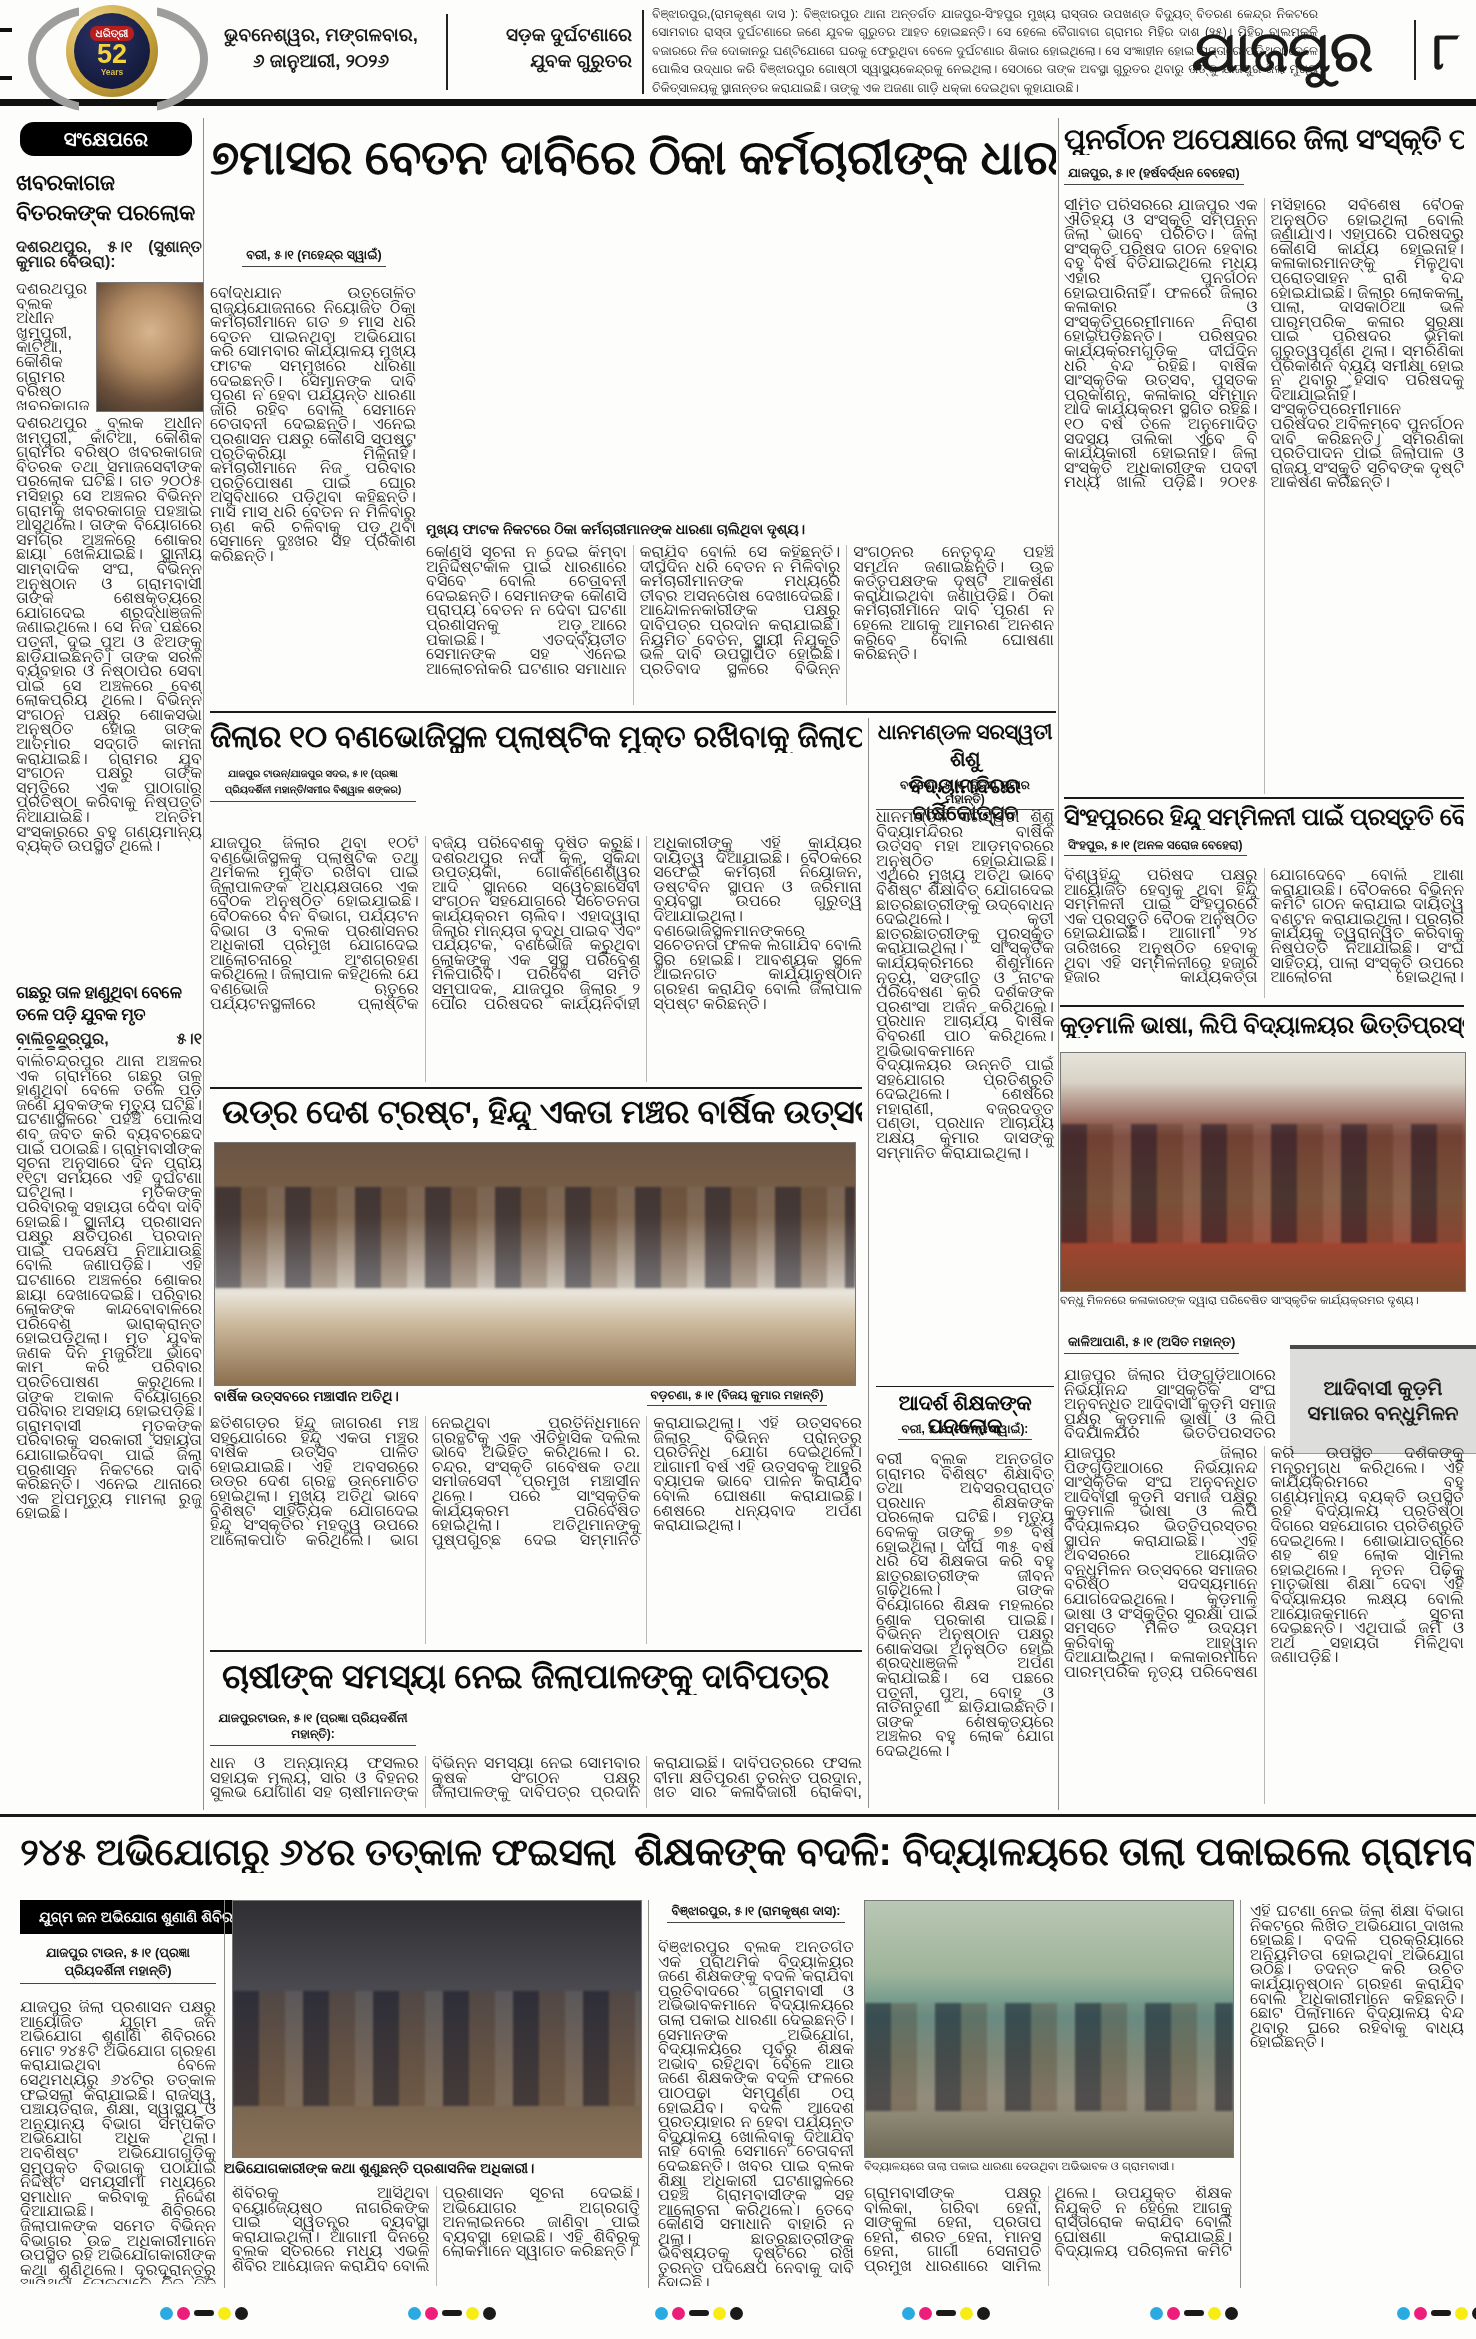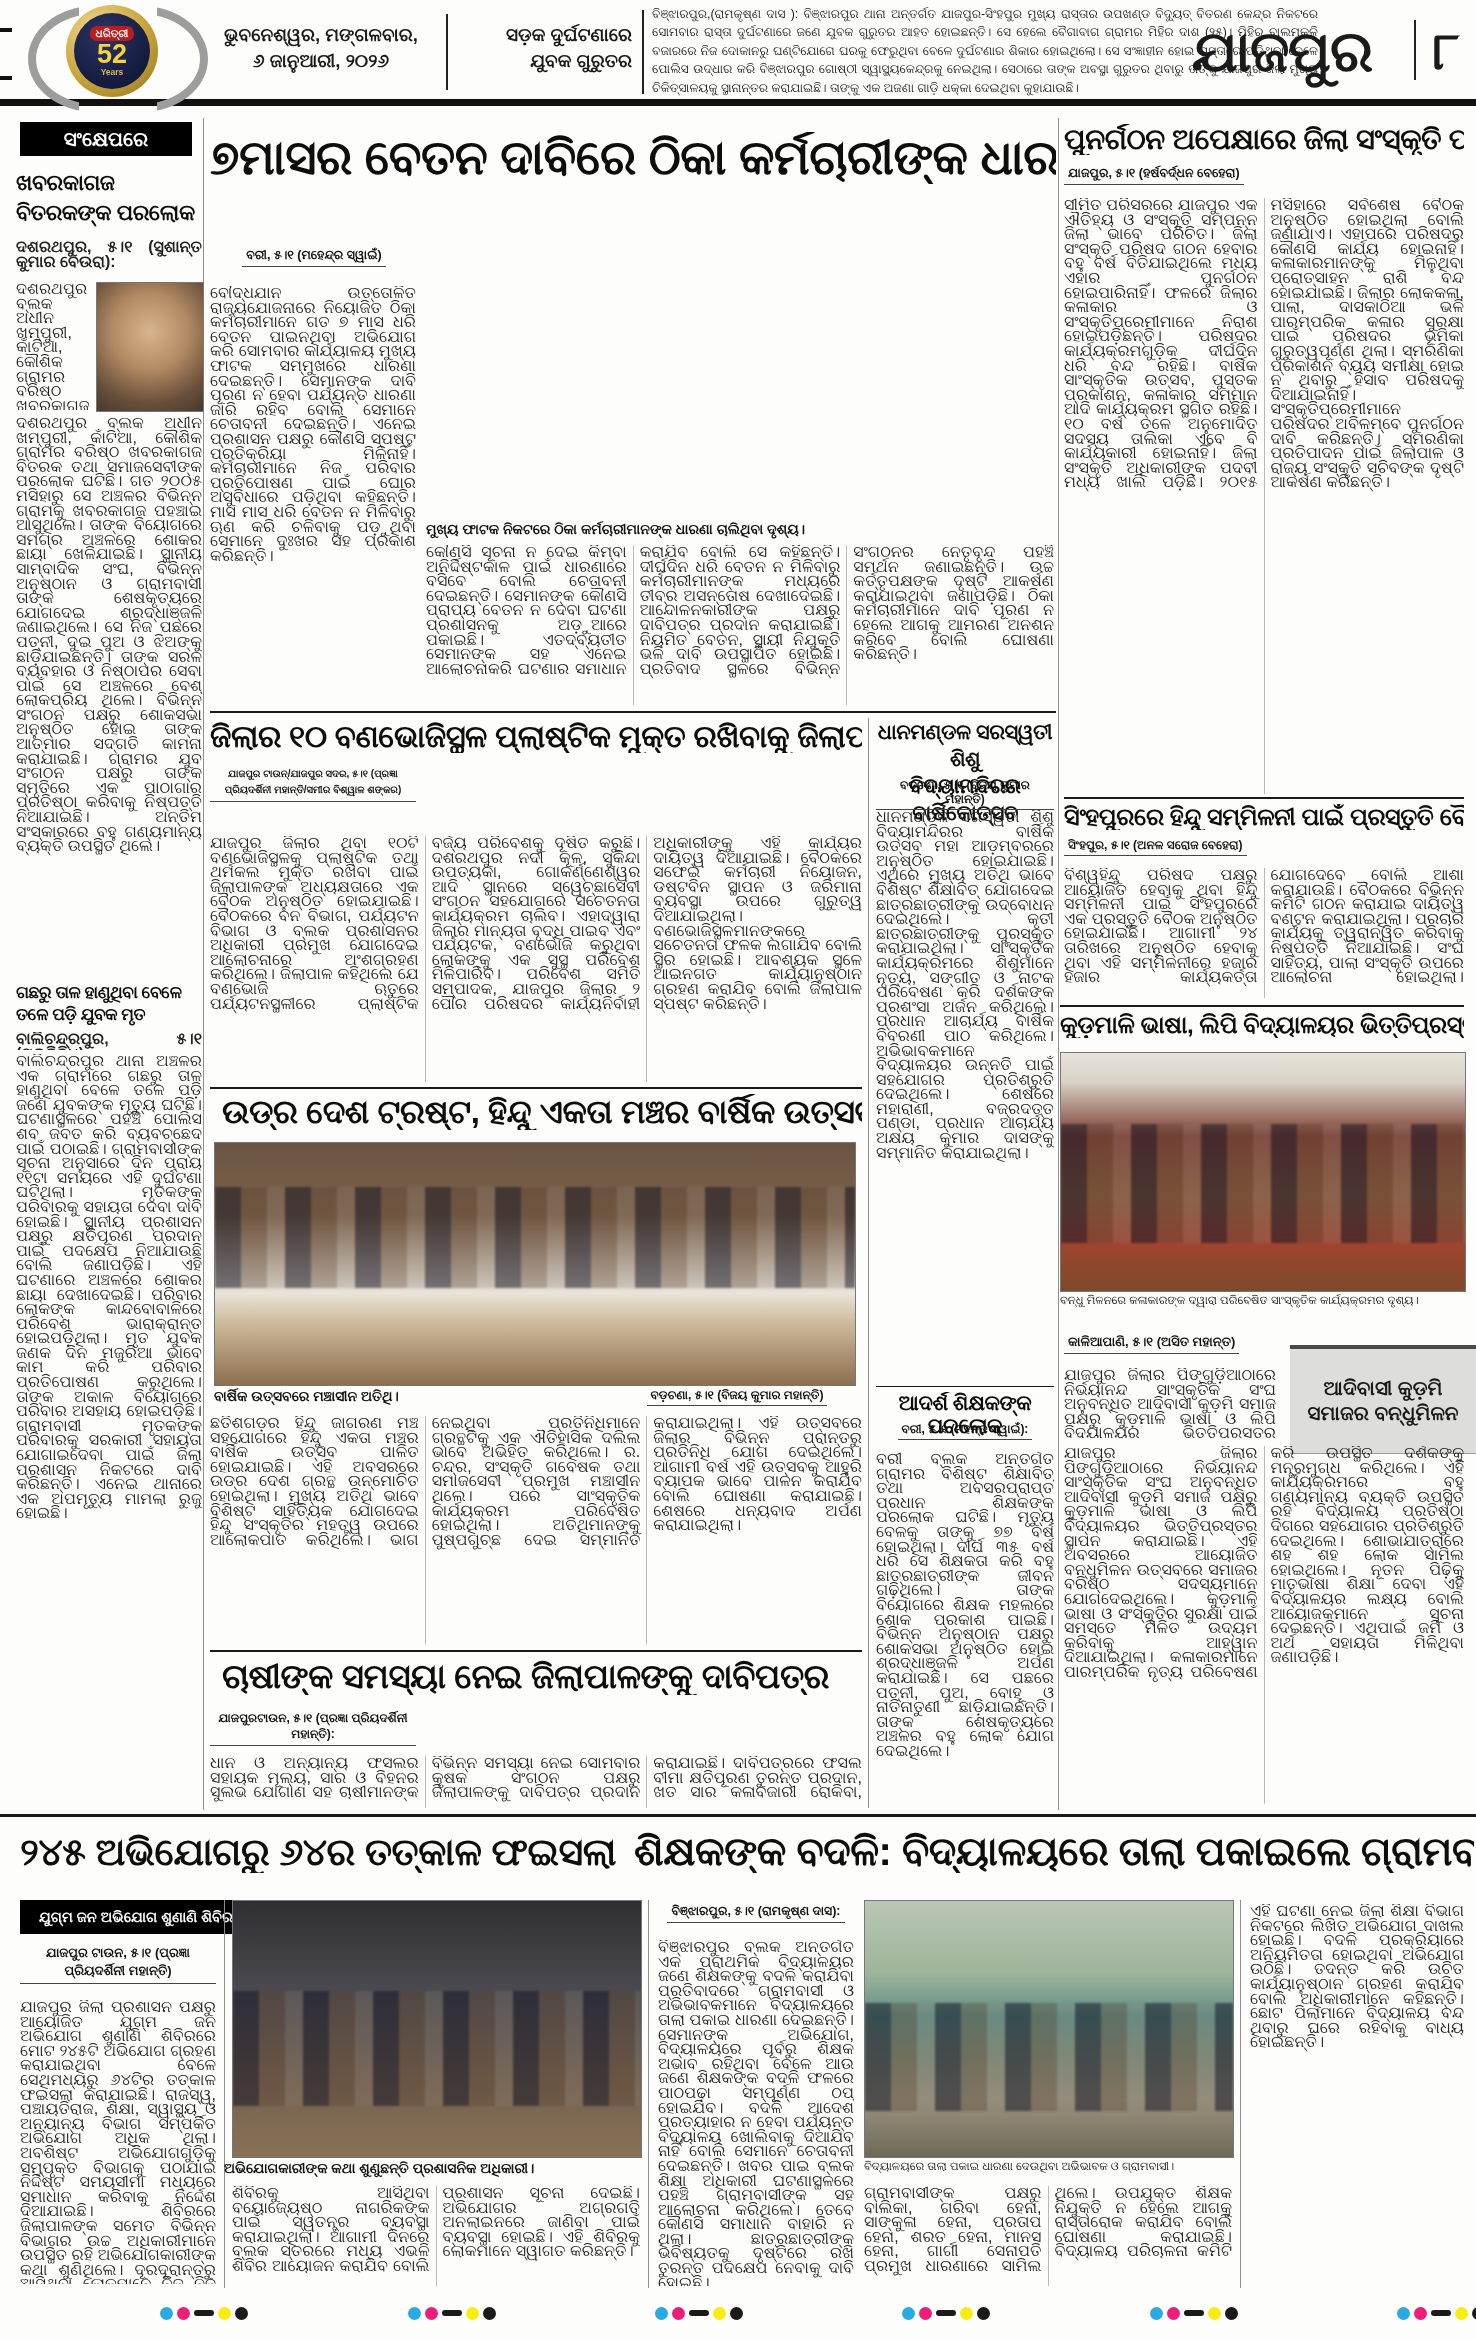--- a/index.html
+++ b/index.html
@@ -96,21 +96,21 @@
   <div class="abs" id="briefbody" style="left:652px;top:5px;width:666px;height:94px;overflow:hidden;">ବିଞ୍ଝାରପୁର,(ରାମକୃଷ୍ଣ ଦାସ ): ବିଞ୍ଝାରପୁର ଥାନା ଅନ୍ତର୍ଗତ ଯାଜପୁର-ସିଂହପୁର ମୁଖ୍ୟ ରାସ୍ତାର ଉପଖଣ୍ଡ ବିଦ୍ୟୁତ୍ ବିତରଣ କେନ୍ଦ୍ର ନିକଟରେ ସୋମବାର ରାସ୍ତା ଦୁର୍ଘଟଣାରେ ଜଣେ ଯୁବକ ଗୁରୁତର ଆହତ ହୋଇଛନ୍ତି। ସେ ହେଲେ ବୈଗାବାଗ ଗ୍ରାମର ମିହିର ଦାଶ (୨୫)। ମିହିର ବାଲମୁକୁଳି ବଜାରରେ ନିଜ ଦୋକାନରୁ ଘଣ୍ଟିଯୋଗେ ଘରକୁ ଫେରୁଥିବା ବେଳେ ଦୁର୍ଘଟଣାର ଶିକାର ହୋଇଥିଲୋ। ସେ ସଂଜ୍ଞାହୀନ ହୋଇ ରାସ୍ତାରେ ପଡ଼ିଥିବା ବେଳେ ପୋଲିସ ଉଦ୍ଧାର କରି ବିଞ୍ଝାରପୁର ଗୋଷ୍ଠୀ ସ୍ୱାସ୍ଥ୍ୟକେନ୍ଦ୍ରକୁ ନେଇଥିଲା। ସେଠାରେ ତାଙ୍କ ଅବସ୍ଥା ଗୁରୁତର ଥିବାରୁ ତାଙ୍କୁ ଯାଜପୁର ଜିଲା ମୁଖ୍ୟ ଚିକିତ୍ସାଳୟକୁ ସ୍ଥାନାନ୍ତର କରାଯାଇଛି। ତାଙ୍କୁ ଏକ ଅଜଣା ଗାଡ଼ି ଧକ୍କା ଦେଇଥିବା କୁହାଯାଉଛି।</div>
 
   <div class="abs" id="nameplate" style="left:1158px;top:16px;width:248px;text-align:center;">ଯାଜପୁର</div>
   <div class="abs mast-vr" style="left:1414px;top:20px;height:60px;"></div>
   <div class="abs" id="pagenum" style="left:1420px;top:18px;width:52px;text-align:center;">୮</div>
 
   <div class="abs vline" style="left:203px;top:118px;height:1692px;"></div>
   <div class="abs vline" style="left:1058px;top:118px;height:1692px;"></div>
   <div class="abs vline" style="left:868px;top:718px;height:1090px;"></div>
 
-  <div class="abs blackbox" id="sankhyep" style="left:20px;top:122px;width:172px;height:34px;">ସଂକ୍ଷେପରେ</div>
+  <div class="abs blackbox" id="sankhyep" style="left:20px;top:122px;width:172px;height:34px;border-radius:14px;">ସଂକ୍ଷେପରେ</div>
   <div class="abs hl" style="left:16px;top:168px;width:186px;font-size:22px;line-height:30px;">
     <div>ଖବରକାଗଜ</div>
     <div>ବିତରକଙ୍କ ପରଲୋକ</div>
   </div>
   <div class="abs bodytxt" style="left:16px;top:240px;width:186px;height:34px;font-weight:bold;">ଦଶରଥପୁର, ୫।୧ (ସୁଶାନ୍ତ କୁମାର ବେଉରା):</div>
   <div class="abs photo" id="photo-portrait" style="left:96px;top:282px;width:106px;height:128px;"></div>
   <div class="abs bodytxt" style="left:16px;top:282px;width:74px;height:128px;">ଦଶରଥପୁର ବ୍ଲକ ଅଧୀନ ଖମ୍ପୁରୀ, କାଁଟିଆ, କୌଶିକ ଗ୍ରାମର ବରିଷ୍ଠ ଖବରକାଗଜ ବିତରକ ତଥା ସମାଜସେବୀଙ୍କ ପରଲୋକ ଘଟିଛି। ଗତ ୨୦୦୫ ମସିହାରୁ ସେ ଅଞ୍ଚଳର ବିଭିନ୍ନ ଗ୍ରାମକୁ ଖବରକାଗଜ ପହଞ୍ଚାଇ ଆସୁଥିଲେ। ତାଙ୍କ ବିୟୋଗରେ ସମଗ୍ର ଅଞ୍ଚଳରେ ଶୋକର ଛାୟା ଖେଳିଯାଇଛି। ସ୍ଥାନୀୟ ସାମ୍ବାଦିକ ସଂଘ, ବିଭିନ୍ନ ଅନୁଷ୍ଠାନ ଓ ଗ୍ରାମବାସୀ ତାଙ୍କ ଶେଷକୃତ୍ୟରେ ଯୋଗଦେଇ ଶ୍ରଦ୍ଧାଞ୍ଜଳି ଜଣାଇଥିଲେ। ସେ ନିଜ ପଛରେ ପତ୍ନୀ, ଦୁଇ ପୁଅ ଓ ଝିଅଙ୍କୁ ଛାଡ଼ିଯାଇଛନ୍ତି। ତାଙ୍କ ସରଳ ବ୍ୟବହାର ଓ ନିଷ୍ଠାପର ସେବା ପାଇଁ ସେ ଅଞ୍ଚଳରେ ବେଶ୍ ଲୋକପ୍ରିୟ ଥିଲେ। ବିଭିନ୍ନ ସଂଗଠନ ପକ୍ଷରୁ ଶୋକସଭା ଅନୁଷ୍ଠିତ ହୋଇ ତାଙ୍କ ଆତ୍ମାର ସଦ୍‌ଗତି କାମନା କରାଯାଇଛି। ଗ୍ରାମର ଯୁବ ସଂଗଠନ ପକ୍ଷରୁ ତାଙ୍କ ସ୍ମୃତିରେ ଏକ ପାଠାଗାର ପ୍ରତିଷ୍ଠା କରିବାକୁ ନିଷ୍ପତ୍ତି ନିଆଯାଇଛି। ଅନ୍ତିମ ସଂସ୍କାରରେ ବହୁ ଗଣ୍ୟମାନ୍ୟ ବ୍ୟକ୍ତି ଉପସ୍ଥିତ ଥିଲେ।</div>
   <div class="abs bodytxt" style="left:16px;top:416px;width:186px;height:560px;">ଦଶରଥପୁର ବ୍ଲକ ଅଧୀନ ଖମ୍ପୁରୀ, କାଁଟିଆ, କୌଶିକ ଗ୍ରାମର ବରିଷ୍ଠ ଖବରକାଗଜ ବିତରକ ତଥା ସମାଜସେବୀଙ୍କ ପରଲୋକ ଘଟିଛି। ଗତ ୨୦୦୫ ମସିହାରୁ ସେ ଅଞ୍ଚଳର ବିଭିନ୍ନ ଗ୍ରାମକୁ ଖବରକାଗଜ ପହଞ୍ଚାଇ ଆସୁଥିଲେ। ତାଙ୍କ ବିୟୋଗରେ ସମଗ୍ର ଅଞ୍ଚଳରେ ଶୋକର ଛାୟା ଖେଳିଯାଇଛି। ସ୍ଥାନୀୟ ସାମ୍ବାଦିକ ସଂଘ, ବିଭିନ୍ନ ଅନୁଷ୍ଠାନ ଓ ଗ୍ରାମବାସୀ ତାଙ୍କ ଶେଷକୃତ୍ୟରେ ଯୋଗଦେଇ ଶ୍ରଦ୍ଧାଞ୍ଜଳି ଜଣାଇଥିଲେ। ସେ ନିଜ ପଛରେ ପତ୍ନୀ, ଦୁଇ ପୁଅ ଓ ଝିଅଙ୍କୁ ଛାଡ଼ିଯାଇଛନ୍ତି। ତାଙ୍କ ସରଳ ବ୍ୟବହାର ଓ ନିଷ୍ଠାପର ସେବା ପାଇଁ ସେ ଅଞ୍ଚଳରେ ବେଶ୍ ଲୋକପ୍ରିୟ ଥିଲେ। ବିଭିନ୍ନ ସଂଗଠନ ପକ୍ଷରୁ ଶୋକସଭା ଅନୁଷ୍ଠିତ ହୋଇ ତାଙ୍କ ଆତ୍ମାର ସଦ୍‌ଗତି କାମନା କରାଯାଇଛି। ଗ୍ରାମର ଯୁବ ସଂଗଠନ ପକ୍ଷରୁ ତାଙ୍କ ସ୍ମୃତିରେ ଏକ ପାଠାଗାର ପ୍ରତିଷ୍ଠା କରିବାକୁ ନିଷ୍ପତ୍ତି ନିଆଯାଇଛି। ଅନ୍ତିମ ସଂସ୍କାରରେ ବହୁ ଗଣ୍ୟମାନ୍ୟ ବ୍ୟକ୍ତି ଉପସ୍ଥିତ ଥିଲେ।</div>
   <div class="abs hl" style="left:16px;top:982px;width:186px;font-size:17px;line-height:22px;">ଗଛରୁ ତାଳ ହାଣୁଥିବା ବେଳେ ତଳେ ପଡ଼ି ଯୁବକ ମୃତ</div>
   <div class="abs bodytxt" style="left:16px;top:1032px;width:186px;height:18px;font-weight:bold;">ବାଲିଚନ୍ଦ୍ରପୁର, ୫।୧ (ପ୍ରତିନିଧି):</div>

